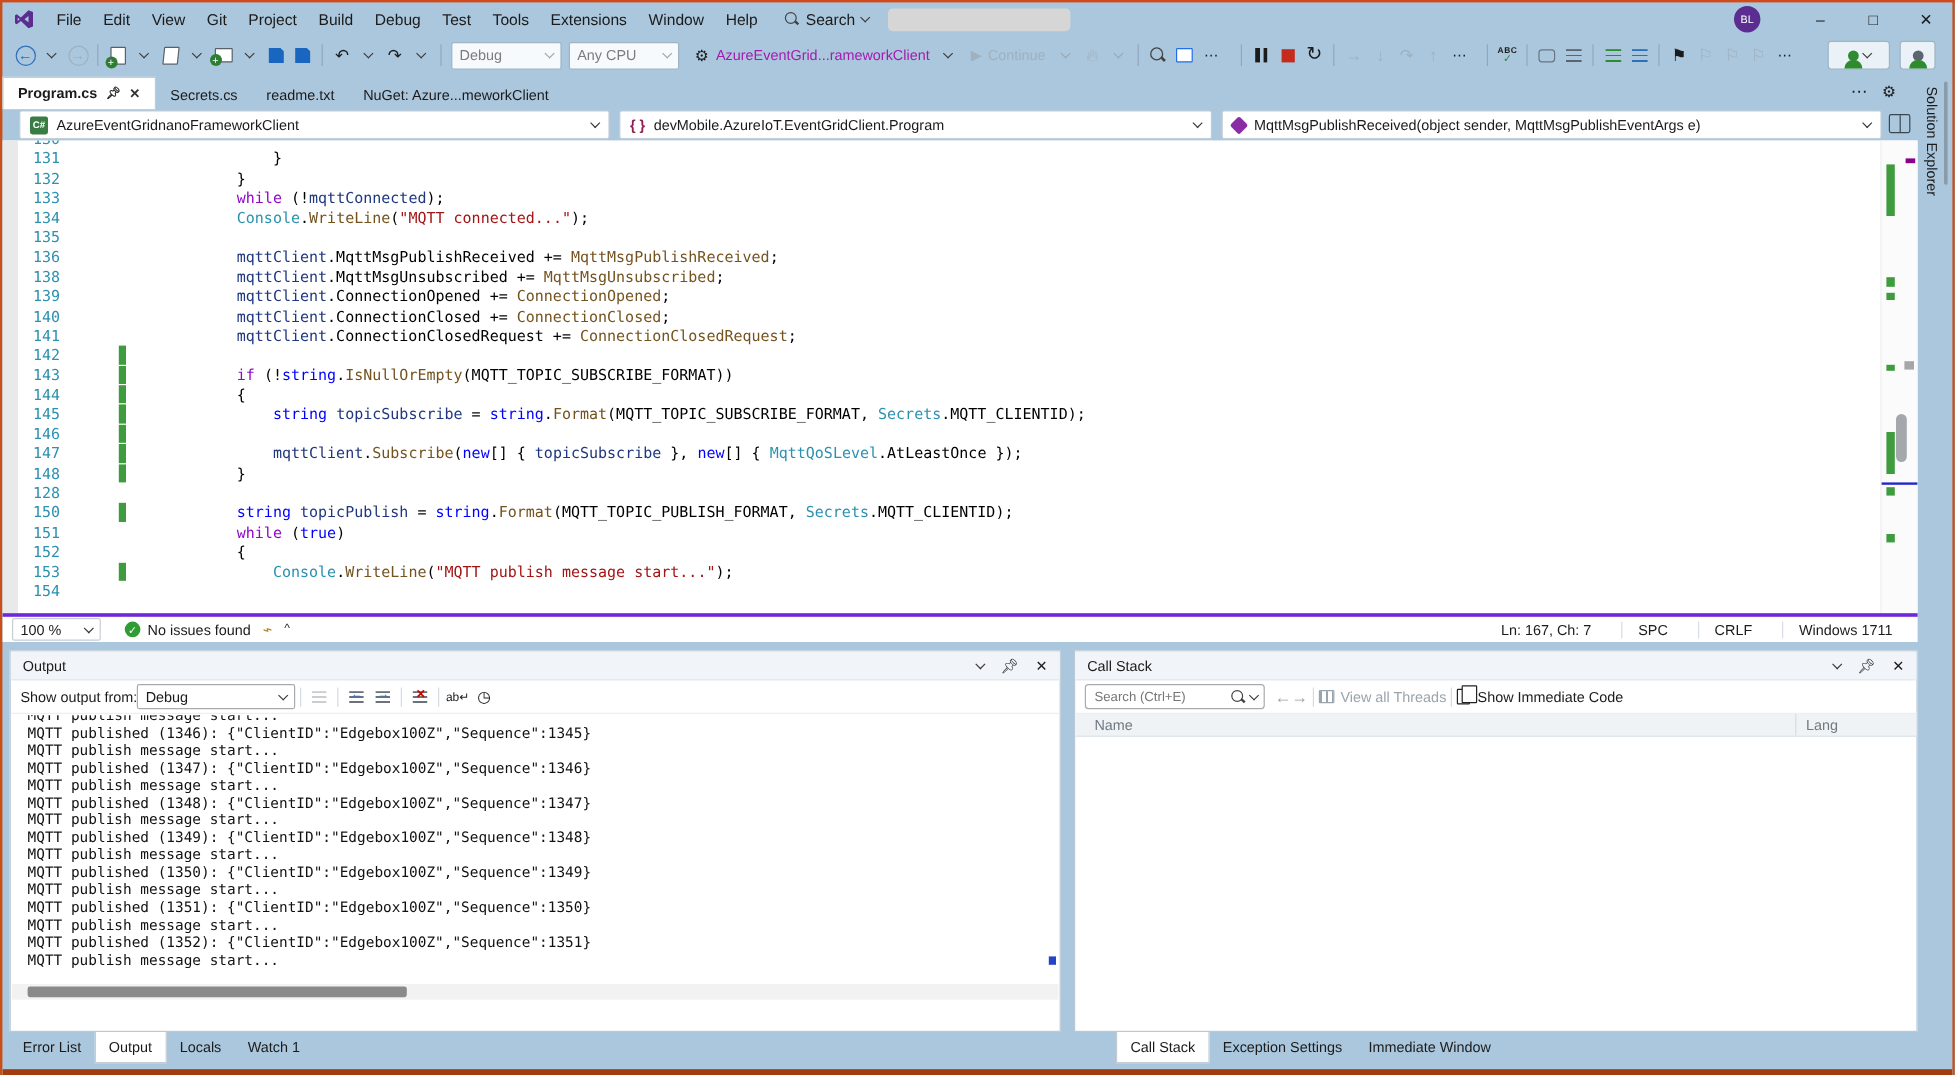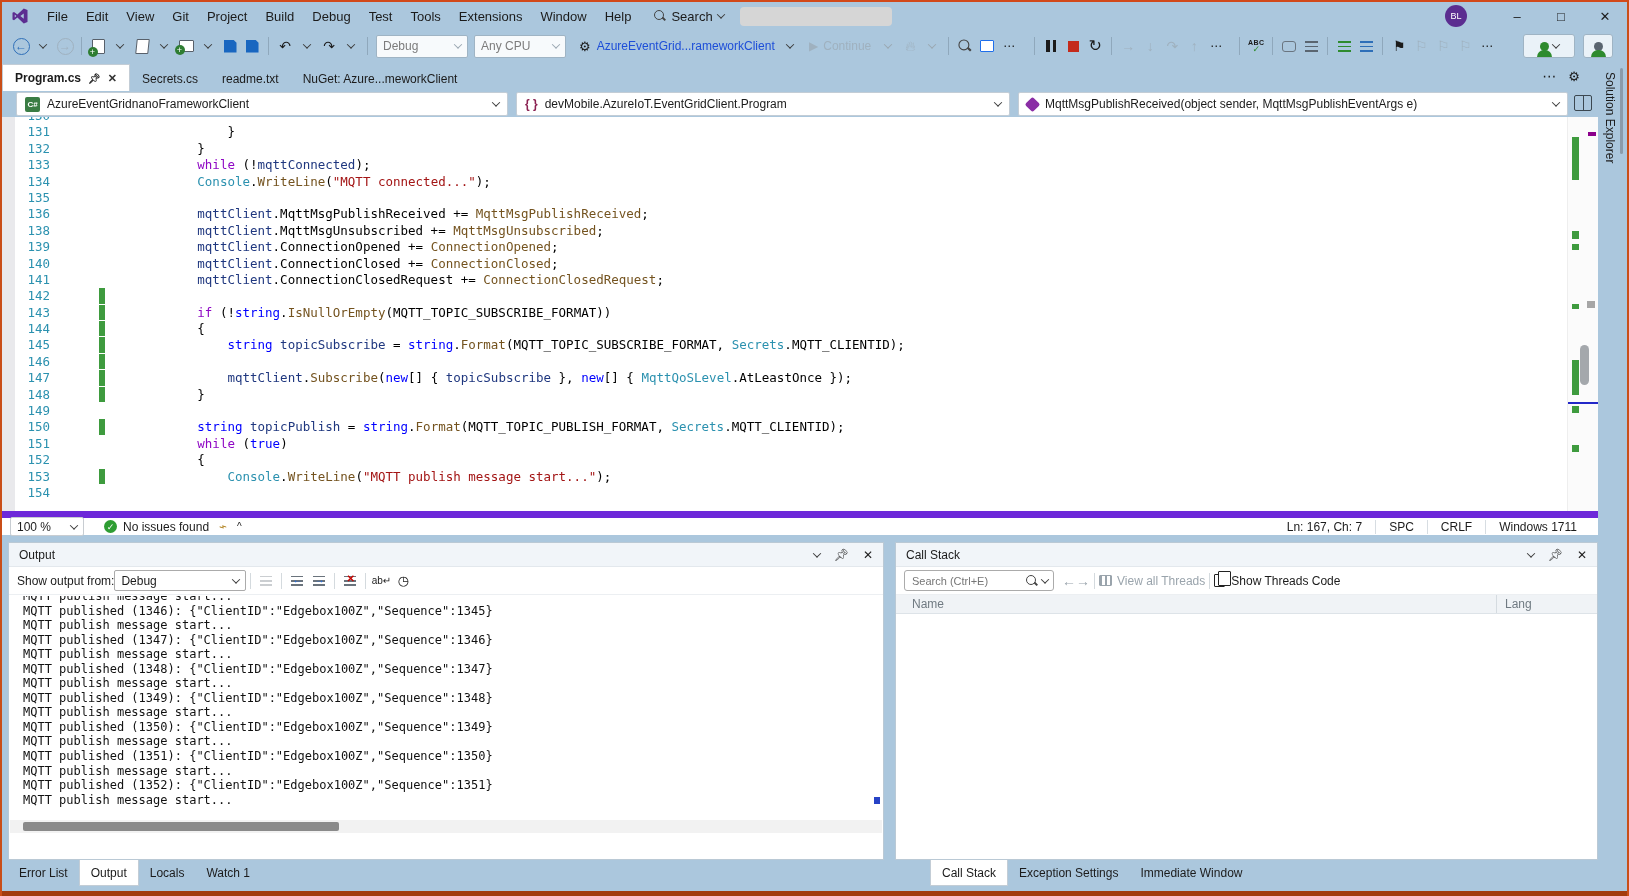--- a/index.html
+++ b/index.html
@@ -26,21 +26,21 @@
   .tb-btn{display:flex;align-items:center;justify-content:center;height:24px;min-width:22px;padding:0 2px;flex:none;}
   .chev{width:6px;height:6px;border-right:1.4px solid #3b3b3b;border-bottom:1.4px solid #3b3b3b;transform:rotate(45deg) translate(-1px,-1px);display:inline-block;flex:none;}
   .chev.dis{border-color:#9aa7b1;}
   .tb-chev{width:14px;}
   .circ{width:17px;height:17px;border-radius:50%;border:1.4px solid #2f6fb8;color:#2f6fb8;display:flex;align-items:center;justify-content:center;font-size:12px;}
   .circ.dis{border-color:#9FB1BF;color:#9FB1BF;}
   .glyph{font-size:14px;line-height:1;}
   .glyph.dis{color:#9FB1BF;}
   .combo{height:23px;background:#F7FAFC;border:1px solid #9FB4C4;border-radius:2px;display:flex;align-items:center;padding:0 6px;gap:6px;margin:0 3px;flex:none;}
   .combo .lbl{color:#7c7c7c;}
-  .combo .lbl.dark{color:#1d4ed8;}
+  .combo .lbl.dark{color:#a21caf;}
   .dis-txt{color:#9FB1BF;}
   .pause-bars{display:inline-flex;gap:3px;}
   .pause-bars i{width:3.5px;height:12px;background:#1b1b1b;display:block;}
   .stop-sq{width:11px;height:11px;background:#C42B1C;display:inline-block;}
   .doc-ic{position:relative;width:13px;height:15px;background:#fff;border:1.2px solid #58606a;border-radius:1px;}
   .doc-ic .plus{position:absolute;left:-5px;bottom:-4px;width:10px;height:10px;border-radius:50%;background:#2e7d32;color:#fff;font-size:9px;line-height:10px;text-align:center;}
   .floppy{width:13px;height:13px;background:#1866c0;clip-path:polygon(0 0,75% 0,100% 25%,100% 100%,0 100%);position:relative;}
   .abc{display:flex;flex-direction:column;align-items:center;line-height:1;}
   .abc b{font-size:7px;letter-spacing:.5px;}
   .abc i{color:#2e8b2e;font-style:normal;font-size:9px;margin-top:-1px;}
@@ -71,25 +71,25 @@
   .code-row{height:16.4px;position:relative;white-space:pre;}
   .code-row .ln{position:absolute;left:12px;width:36px;text-align:right;color:#2B91AF;}
   .code-row .chbar{position:absolute;left:97px;top:0;bottom:1px;width:6px;background:#3E9B3E;}
   .code-row .src{position:absolute;left:105px;top:0;}
   .tok-p{color:#000;} .tok-k{color:#0000FF;} .tok-c{color:#8F08C4;} .tok-s{color:#A31515;}
   .tok-t{color:#2B91AF;} .tok-m{color:#74531F;} .tok-v{color:#1F377F;}
   .anno-strip{position:absolute;right:0;top:0;bottom:0;width:31px;background:#FBFBFB;border-left:1px solid #EEE;}
   .anno{position:absolute;}
   .vthumb{position:absolute;left:12px;top:228px;width:9px;height:40px;border-radius:5px;background:#A4A8AC;}
 
-  .ed-status{position:absolute;left:0;top:509px;width:1596px;height:24px;background:#fff;border-top:7px solid #6d28d9;display:flex;align-items:center;font-size:12px;padding:0 8px;gap:10px;}
+  .ed-status{position:absolute;left:0;top:509px;width:1596px;height:24px;background:#fff;border-top:3px solid #6d28d9;display:flex;align-items:center;font-size:12px;padding:0 8px;gap:10px;}
   .zoom-combo{width:74px;height:19px;border:1px solid #c8cdd2;border-radius:2px;display:flex;align-items:center;padding:0 6px;gap:6px;}
   .ok-circle{width:13px;height:13px;border-radius:50%;background:#2E9D33;color:#fff;font-size:9px;display:flex;align-items:center;justify-content:center;}
   .broom{color:#b5882a;font-size:13px;transform:rotate(-15deg);}
-  .ed-status-right{margin-left:auto;display:flex;align-items:flex-start;gap:0;}
+  .ed-status-right{margin-left:auto;display:flex;align-items:flex-start;gap:12px;}
   .st-item{padding:0 13px;border-left:1px solid #D7DDE2;}
   .st-item:first-child{border-left:none;}
 
   
   .panel{position:absolute;top:540px;height:318px;background:#fff;border:1px solid #bac9d5;}
   .panel-hdr{height:24px;background:#F1F5F9;display:flex;align-items:center;font-size:12px;padding:0 10px;border-bottom:1px solid #e3e8ed;}
   .hdr-icons{margin-left:auto;display:flex;align-items:center;gap:14px;}
   .pin-ic{font-size:12px;}
   .panel-toolbar{height:28px;display:flex;align-items:center;font-size:12px;padding:0 8px;gap:0;border-bottom:1px solid #eceff2;}
   .mini-combo{width:132px;height:21px;border:1px solid #ABABAB;border-radius:2px;display:flex;align-items:center;padding:0 6px;gap:6px;background:#fff;}
@@ -380,21 +380,21 @@
         <div class="code-row"><span class="ln">139</span><span class="src"><span class="tok-p">            </span><span class="tok-v">mqttClient</span><span class="tok-p">.ConnectionOpened += </span><span class="tok-m">ConnectionOpened</span><span class="tok-p">;</span></span></div>
         <div class="code-row"><span class="ln">140</span><span class="src"><span class="tok-p">            </span><span class="tok-v">mqttClient</span><span class="tok-p">.ConnectionClosed += </span><span class="tok-m">ConnectionClosed</span><span class="tok-p">;</span></span></div>
         <div class="code-row"><span class="ln">141</span><span class="src"><span class="tok-p">            </span><span class="tok-v">mqttClient</span><span class="tok-p">.ConnectionClosedRequest += </span><span class="tok-m">ConnectionClosedRequest</span><span class="tok-p">;</span></span></div>
         <div class="code-row"><span class="ln">142</span><span class="chbar"></span><span class="src"></span></div>
         <div class="code-row"><span class="ln">143</span><span class="chbar"></span><span class="src"><span class="tok-p">            </span><span class="tok-c">if</span><span class="tok-p"> (!</span><span class="tok-k">string</span><span class="tok-p">.</span><span class="tok-m">IsNullOrEmpty</span><span class="tok-p">(MQTT_TOPIC_SUBSCRIBE_FORMAT))</span></span></div>
         <div class="code-row"><span class="ln">144</span><span class="chbar"></span><span class="src"><span class="tok-p">            {</span></span></div>
         <div class="code-row"><span class="ln">145</span><span class="chbar"></span><span class="src"><span class="tok-p">                </span><span class="tok-k">string</span><span class="tok-p"> </span><span class="tok-v">topicSubscribe</span><span class="tok-p"> = </span><span class="tok-k">string</span><span class="tok-p">.</span><span class="tok-m">Format</span><span class="tok-p">(MQTT_TOPIC_SUBSCRIBE_FORMAT, </span><span class="tok-t">Secrets</span><span class="tok-p">.MQTT_CLIENTID);</span></span></div>
         <div class="code-row"><span class="ln">146</span><span class="chbar"></span><span class="src"></span></div>
         <div class="code-row"><span class="ln">147</span><span class="chbar"></span><span class="src"><span class="tok-p">                </span><span class="tok-v">mqttClient</span><span class="tok-p">.</span><span class="tok-m">Subscribe</span><span class="tok-p">(</span><span class="tok-k">new</span><span class="tok-p">[] { </span><span class="tok-v">topicSubscribe</span><span class="tok-p"> }, </span><span class="tok-k">new</span><span class="tok-p">[] { </span><span class="tok-t">MqttQoSLevel</span><span class="tok-p">.AtLeastOnce });</span></span></div>
         <div class="code-row"><span class="ln">148</span><span class="chbar"></span><span class="src"><span class="tok-p">            }</span></span></div>
-        <div class="code-row"><span class="ln">149</span><span class="src"></span></div>
+        <div class="code-row"><span class="ln">128</span><span class="src"></span></div>
         <div class="code-row"><span class="ln">150</span><span class="chbar"></span><span class="src"><span class="tok-p">            </span><span class="tok-k">string</span><span class="tok-p"> </span><span class="tok-v">topicPublish</span><span class="tok-p"> = </span><span class="tok-k">string</span><span class="tok-p">.</span><span class="tok-m">Format</span><span class="tok-p">(MQTT_TOPIC_PUBLISH_FORMAT, </span><span class="tok-t">Secrets</span><span class="tok-p">.MQTT_CLIENTID);</span></span></div>
         <div class="code-row"><span class="ln">151</span><span class="src"><span class="tok-p">            </span><span class="tok-c">while</span><span class="tok-p"> (</span><span class="tok-k">true</span><span class="tok-p">)</span></span></div>
         <div class="code-row"><span class="ln">152</span><span class="src"><span class="tok-p">            {</span></span></div>
         <div class="code-row"><span class="ln">153</span><span class="chbar"></span><span class="src"><span class="tok-p">                </span><span class="tok-t">Console</span><span class="tok-p">.</span><span class="tok-m">WriteLine</span><span class="tok-p">(</span><span class="tok-s">"MQTT publish message start..."</span><span class="tok-p">);</span></span></div>
         <div class="code-row"><span class="ln">154</span><span class="src"></span></div>
       </div>
     <div class="anno-strip" id="anno-strip">
       <div class="vthumb"></div>
     <div class="anno" style="top: 20px; height: 43px; left: 4px; width: 7px; background: rgb(62, 155, 62);"></div>
         <div class="anno" style="top: 114px; height: 8px; left: 4px; width: 7px; background: rgb(62, 155, 62);"></div>
@@ -499,21 +499,21 @@
       <span class="gray" style="font-size:14px;margin-left:8px;">←</span>
       <span class="gray" style="font-size:14px;">→</span>
       <span class="pt-sep"></span>
       <span style="display:flex;align-items:center;gap:5px;" class="gray">
         <span class="threads-ic"></span>
         <span>View all Threads</span>
       </span>
       <span class="pt-sep"></span>
       <span style="display:flex;align-items:center;gap:6px;">
         <span class="extcode-ic"></span>
-        <span>Show Threads Code</span>
+        <span>Show Immediate Code</span>
       </span>
     </div>
     <div class="cs-colhdr">
       <span class="c1">Name</span>
       <span class="c2">Lang</span>
     </div>
     <div style="position:absolute;left:1px;right:1px;top:72px;bottom:1px;background:#fff;"></div>
   </div>
 
   <div class="bottom-tabs" id="tabs-left" style="left:6px;">

